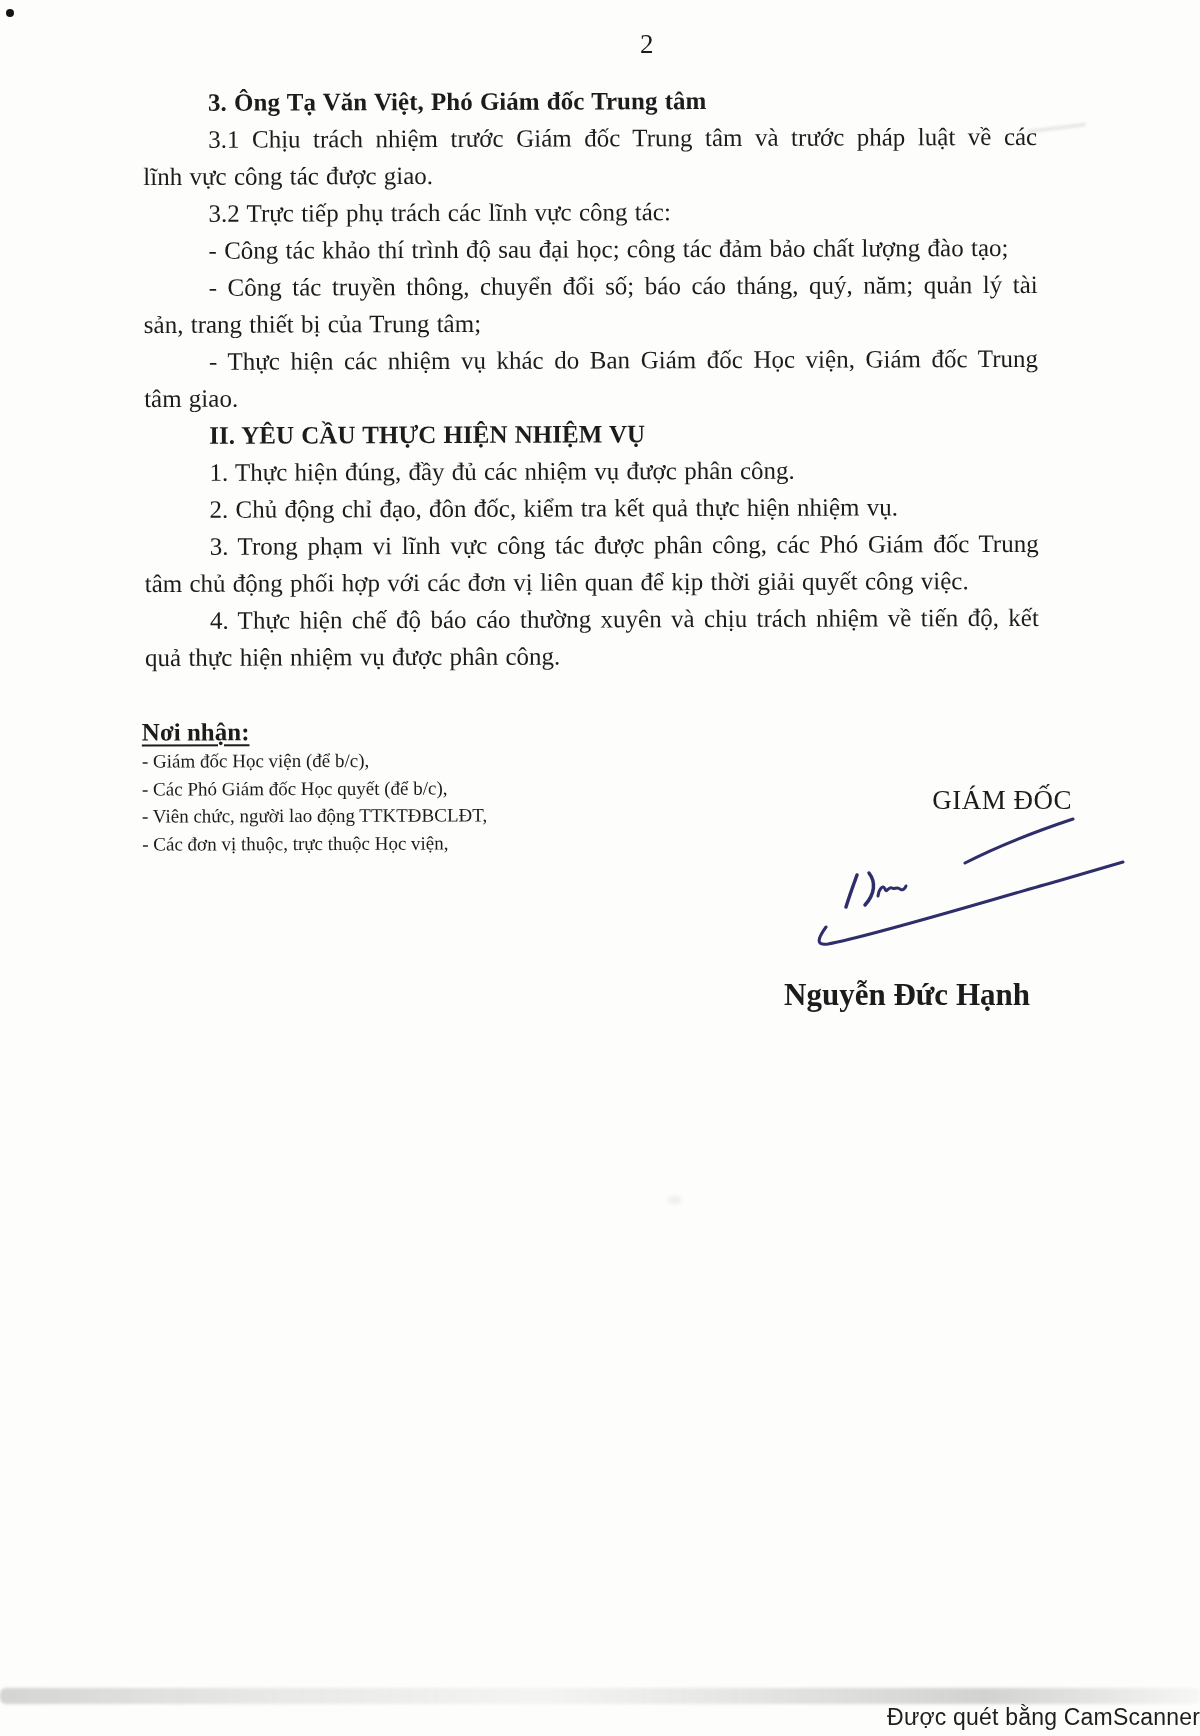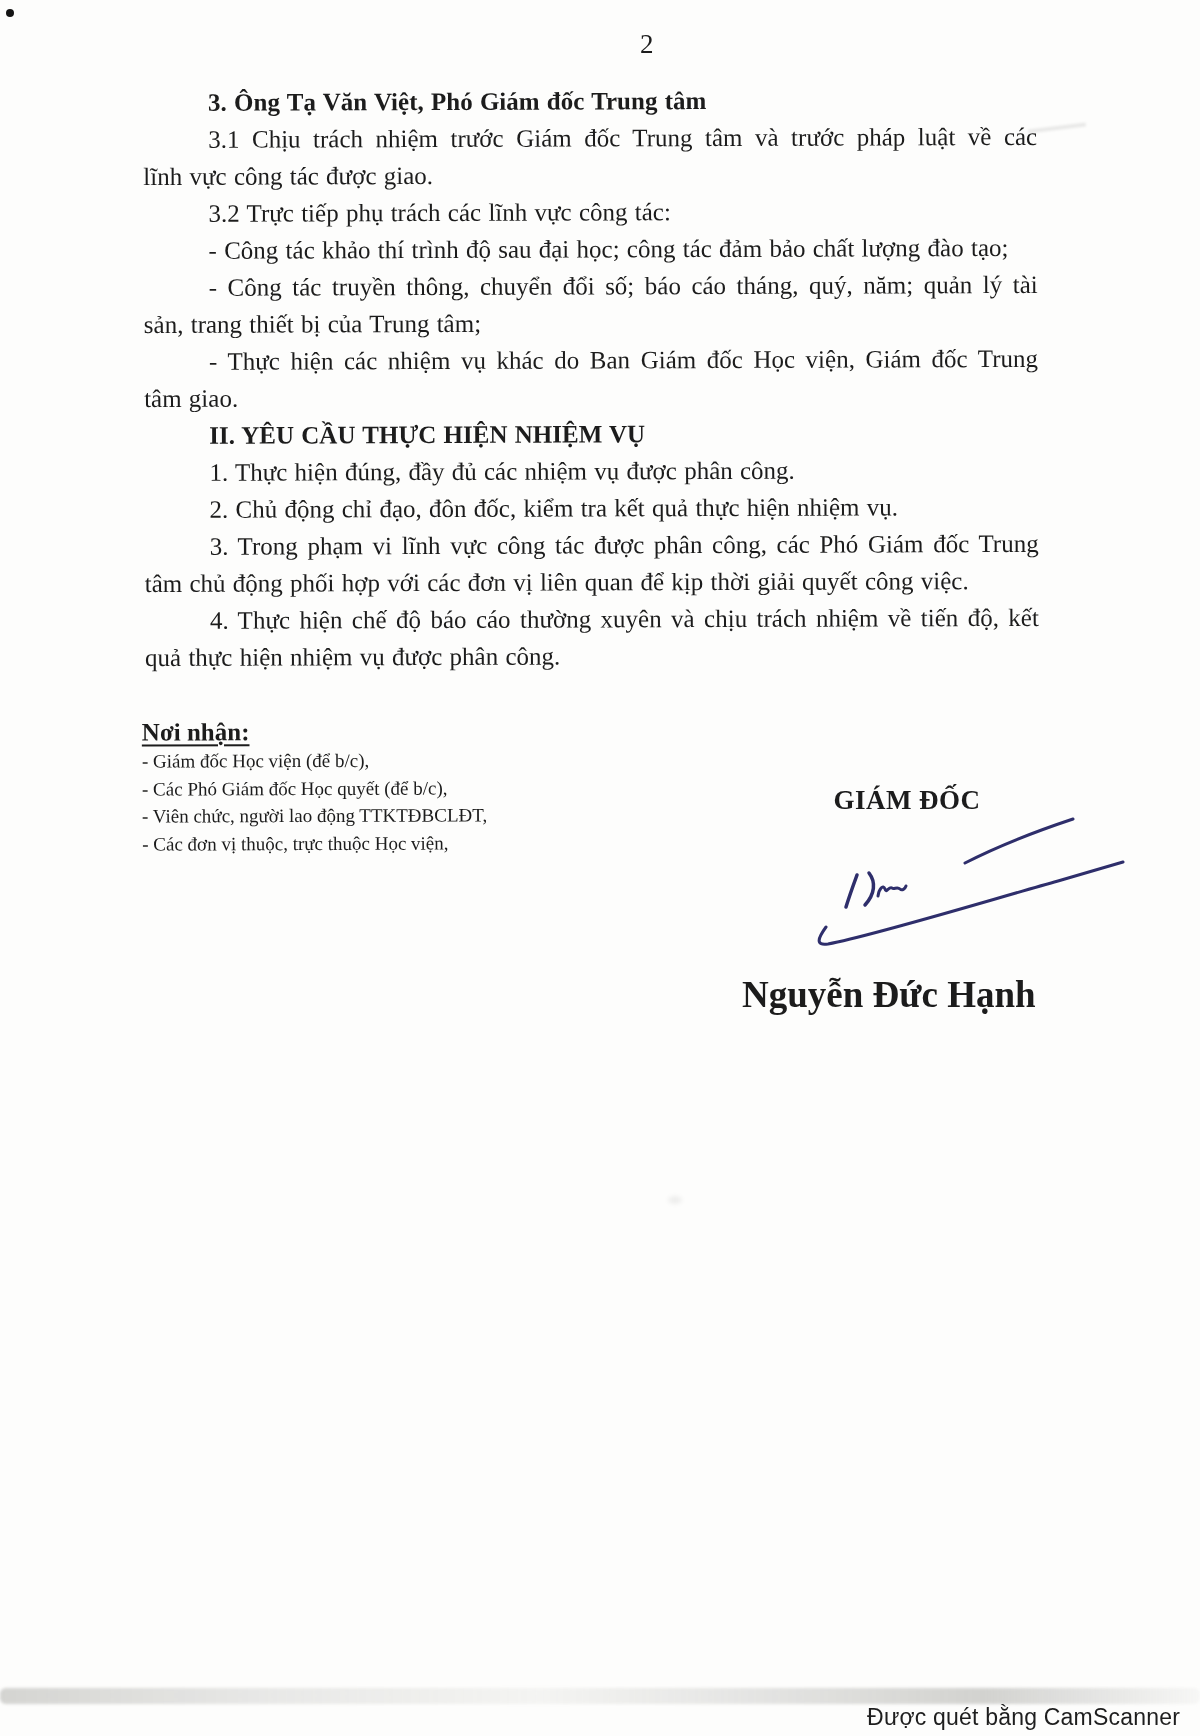--- a/index.html
+++ b/index.html
@@ -67,30 +67,30 @@
     text-decoration-thickness:2px;
     text-underline-offset:4px;
   }
   .recipient-item{
     font-size:19px;line-height:27.5px;white-space:nowrap;
   }
   .recipients .recipient-item:first-of-type{margin-top:4px;}
   
   .sig-title{
     position:absolute;left:742px;top:784px;width:330px;
-    text-align:center;font-size:27px;font-weight:bold;line-height:32px;
+    text-align:right;font-size:27px;font-weight:normal;line-height:32px;
     letter-spacing:0.5px;
   }
   .sig-name{
     position:absolute;left:742px;top:978px;width:330px;
-    font-size:37px;font-weight:bold;line-height:34px;
+    text-align:center;font-size:31px;font-weight:bold;line-height:34px;
   }
   .sig-svg{position:absolute;left:810px;top:808px;}
   .camscanner{
-    position:absolute;right:20px;top:1704px;
+    position:absolute;right:0;top:1704px;
     font-family:"Liberation Sans","DejaVu Sans",sans-serif;
     font-size:23px;color:#1e1e1e;letter-spacing:0.2px;
   }
 </style>
 </head>
 <body>
 
 <div class="page">
 
   <div class="artifact-dot"></div>

